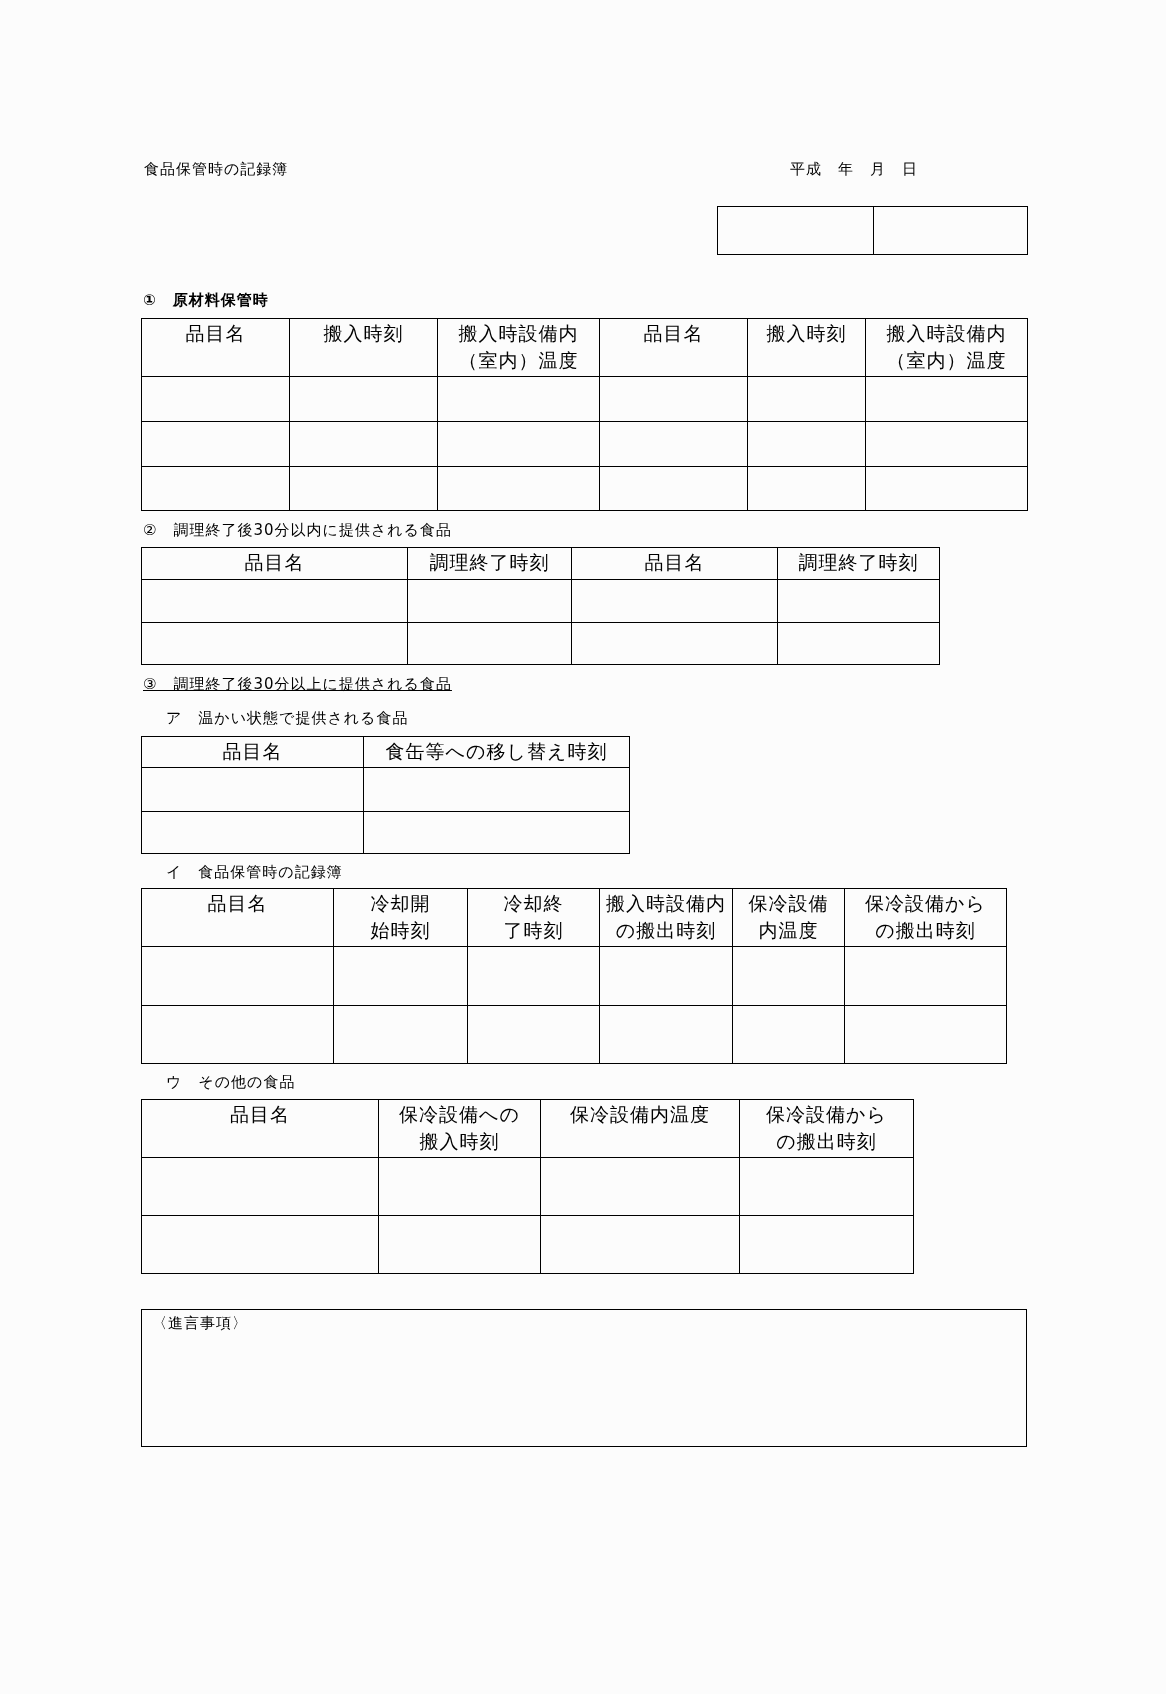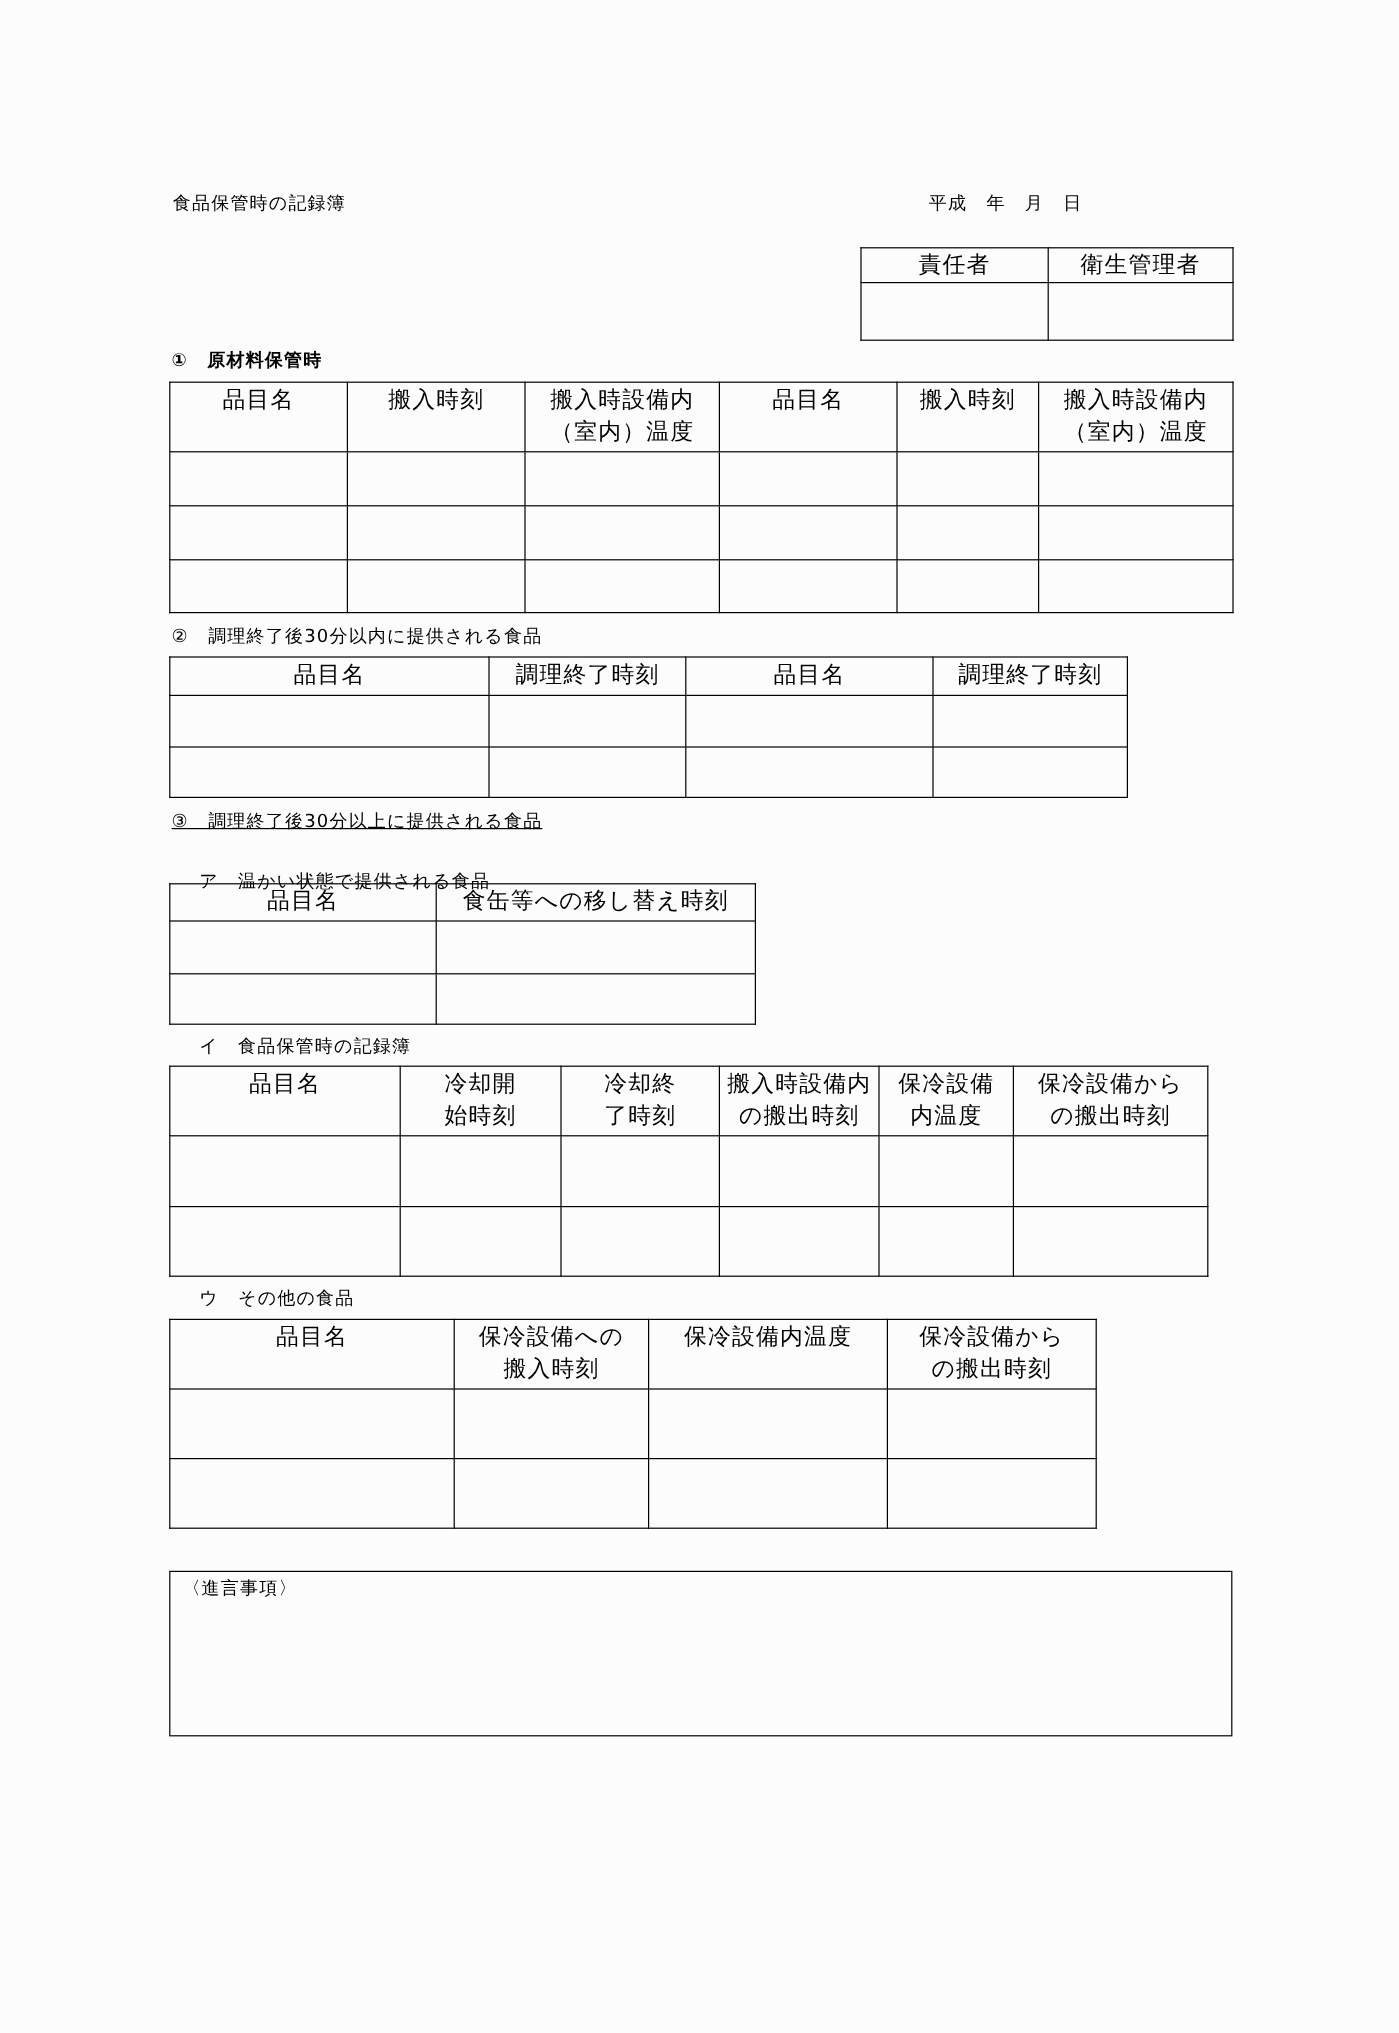--- a/index.html
+++ b/index.html
@@ -49,32 +49,28 @@
     .remarks-label {
       position: absolute;
       left: 10px;
       top: 2px;
     }
   </style>
 </head>
 <body>
 
 <div class="abs txt" style="left:144px; top:158px;">食品保管時の記録簿</div>
-<div class="abs txt" style="left:774px; top:158px;">平成　年　月　日</div>
+<div class="abs txt" style="left:790px; top:158px;">平成　年　月　日</div>
 
 <table class="grid" style="left:717px; top:206px; width:310px;">
   <colgroup>
       <col style="width:156px">
       <col style="width:154px">
     </colgroup>
   <tbody>
-      <tr style="height:28px">
-    <th>責任者</th>
-    <th>衛生管理者</th>
-  </tr>
   <tr style="height:48px">
     <td></td>
     <td></td>
   </tr>
 </tbody>
   </table>
 
 <div class="abs txt" style="left:143px; top:289px;font-weight:bold;">①　原材料保管時</div>
 <table class="grid" style="left:141px; top:318px; width:886px;">
   <colgroup>
@@ -168,21 +164,21 @@
     <td></td>
         <td></td>
     <td></td>
         <td></td>
   </tr>
 </tbody>
   </table>
 
 <div class="abs txt" style="left:143px; top:673px;text-decoration:underline;">③　調理終了後30分以上に提供される食品</div>
 
-<div class="abs txt" style="left:166px; top:707px;margin-top:16px;">ア　温かい状態で提供される食品</div>
+<div class="abs txt" style="left:166px; top:707px;">ア　温かい状態で提供される食品</div>
 <table class="grid" style="left:141px; top:736px; width:488px;">
   <colgroup>
       <col style="width:222px">
       <col style="width:266px">
     </colgroup>
   <tbody>
       <tr style="height:31px">
     <th>
           <span class="hl">品目名</span>
         </th>

